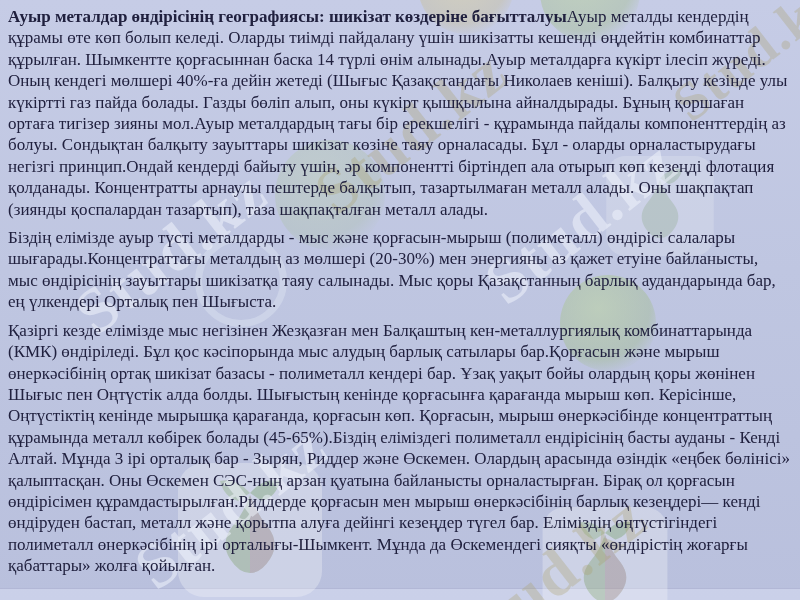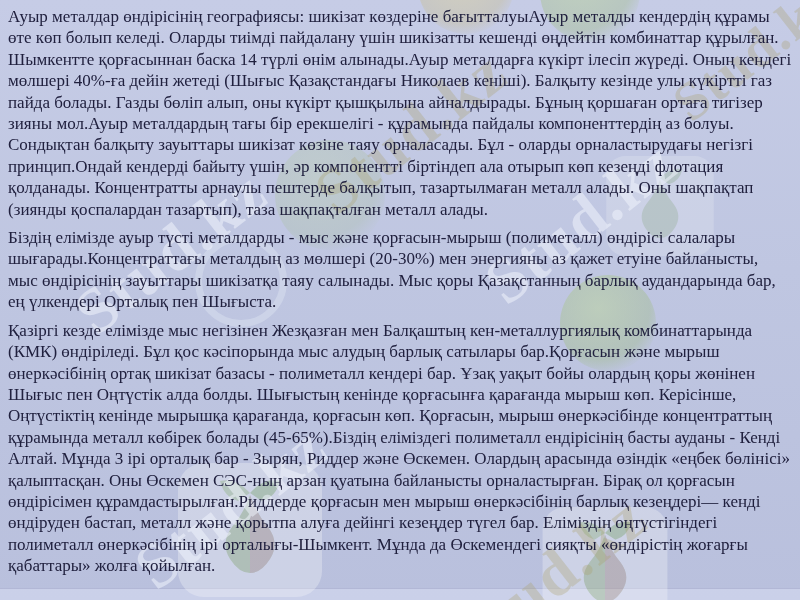--- a/index.html
+++ b/index.html
@@ -52,21 +52,21 @@
   .content{
     position:relative;
     z-index:2;
     padding:6px 8px 0 8px;
     color:#20203e;
     font-size:17px;
     line-height:21.4px;
     text-align:left;
   }
   .content p{margin:0 0 7px 0;}
-  .content b{font-weight:normal;}
+  .content b{font-weight:bold;}
   .bottom-strip{
     position:absolute;left:0;right:0;bottom:0;
     height:11px;
     background:rgba(208,214,236,0.75);
     border-top:1px solid rgba(148,154,190,0.45);
     z-index:0;
   }
 </style>
 </head>
 <body>

